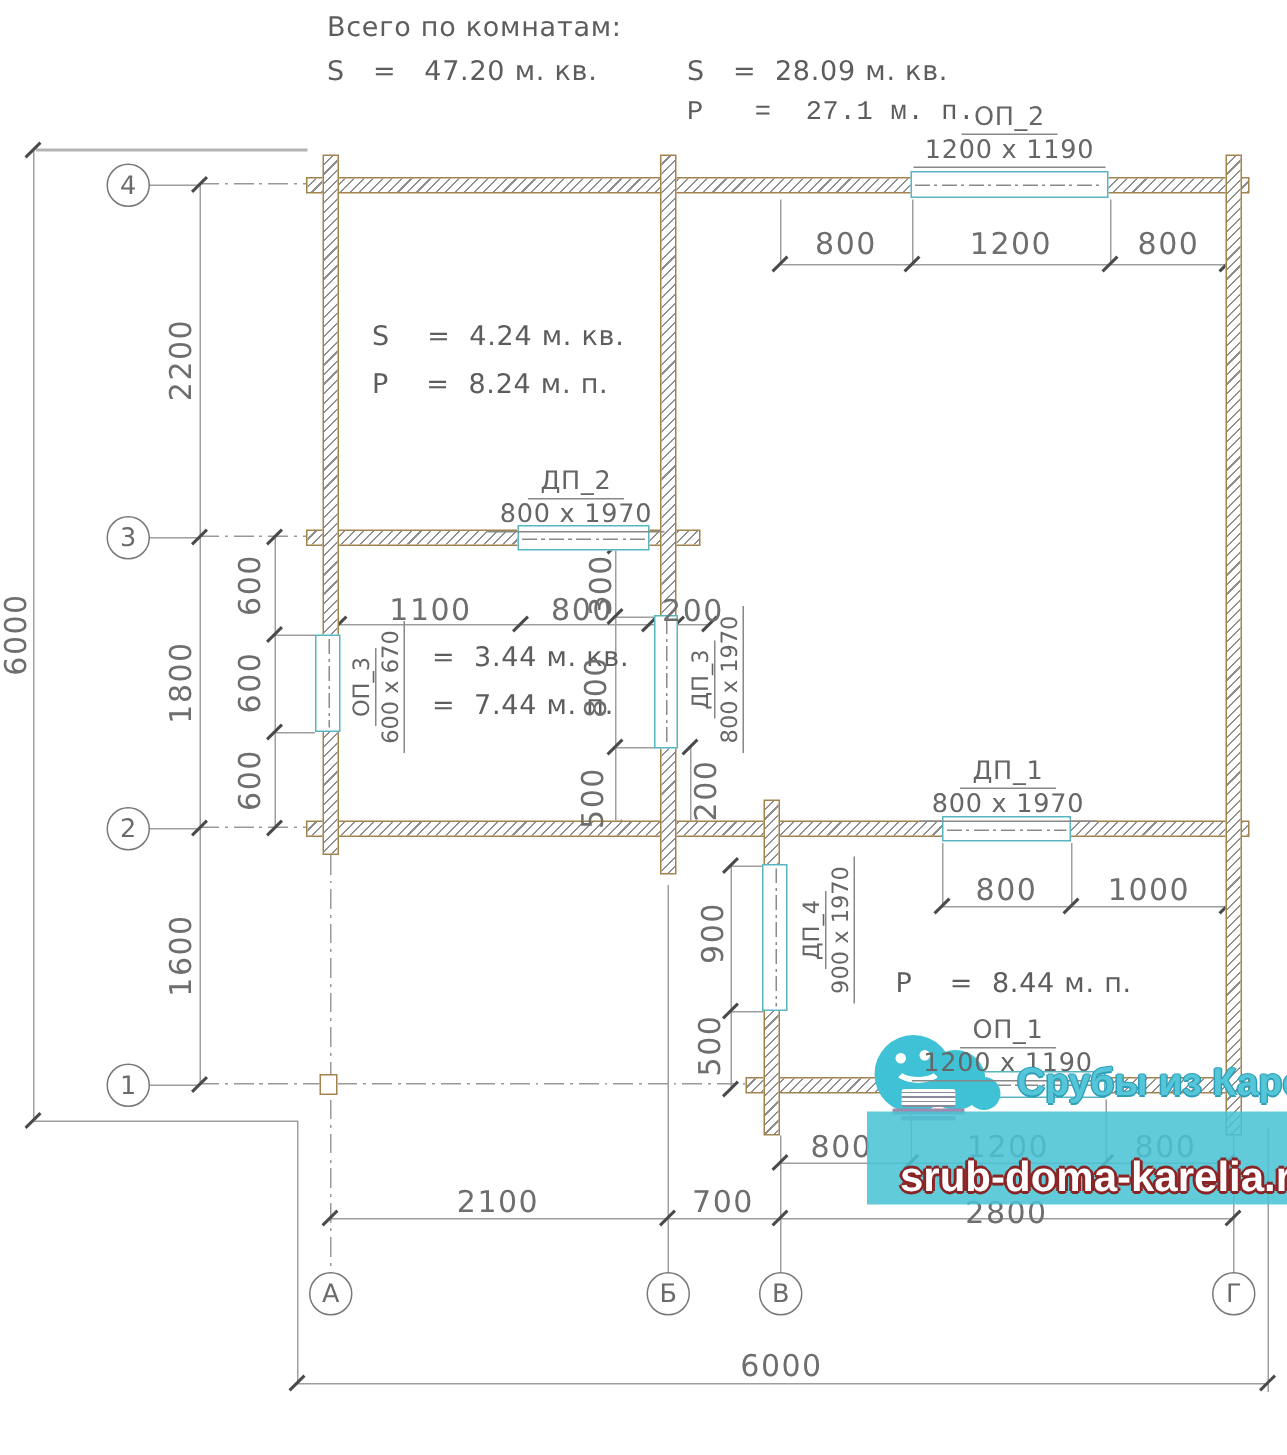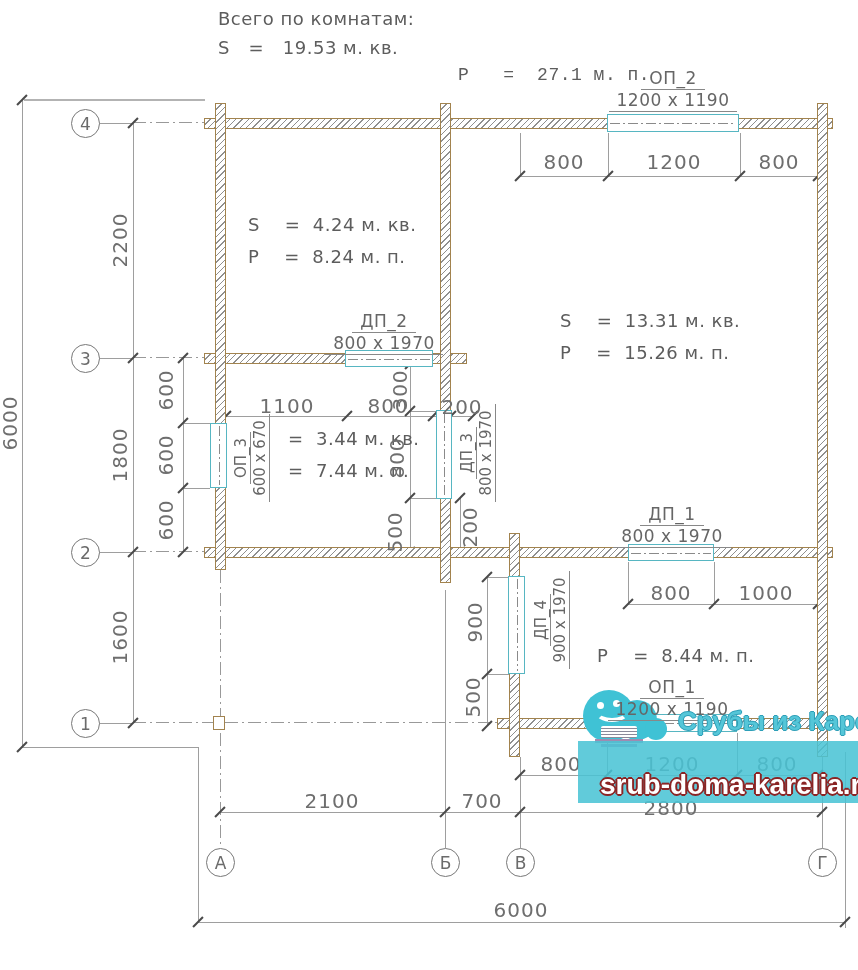--- a/index.html
+++ b/index.html
@@ -170,27 +170,26 @@
       <div class="clh"></div>
     </div>
   <div class="win" style="left:508px;top:576px;width:17px;height:98px;">
       <div class="clv"></div>
     </div>
   <div class="win" style="left:607px;top:714px;width:130px;height:18px;">
       <div class="clh"></div>
     </div>
 
   <div class="room" style="left:218px;top:8px;">Всего по комнатам:</div>
-  <div class="room" style="left:218px;top:37px;">S   =   19.53 м. кв.</div>
+  <div class="room" style="left:218px;top:37px;">S   =   47.20 м. кв.</div>
+  <div class="room" style="left:458px;top:37px;">S   =  28.09 м. кв.</div>
   <div class="room" style="left:458px;top:65px;font-family:Liberation Mono, monospace;">P   =  27.1 м. п.</div>
 
   <div class="room" style="left:248px;top:214px;">S    =  4.24 м. кв.</div>
   <div class="room" style="left:248px;top:246px;">P    =  8.24 м. п.</div>
-  <div class="room" style="left:560px;top:310px;">S    =  13.31 м. кв.</div>
-  <div class="room" style="left:560px;top:342px;">P    =  15.26 м. п.</div>
   <div class="room" style="left:288px;top:428px;">=  3.44 м. кв.</div>
   <div class="room" style="left:288px;top:460px;">=  7.44 м. п.</div>
   <div class="room" style="left:597px;top:645px;">P    =  8.44 м. п.</div>
 
   <div class="oplabel" style="left:598px;top:68px;">
     <span>ОП_2</span><br>
     <span>1200 x 1190</span>
   </div>
   <div class="oplabel" style="left:309px;top:311px;">
     <span>ДП_2</span><br>

